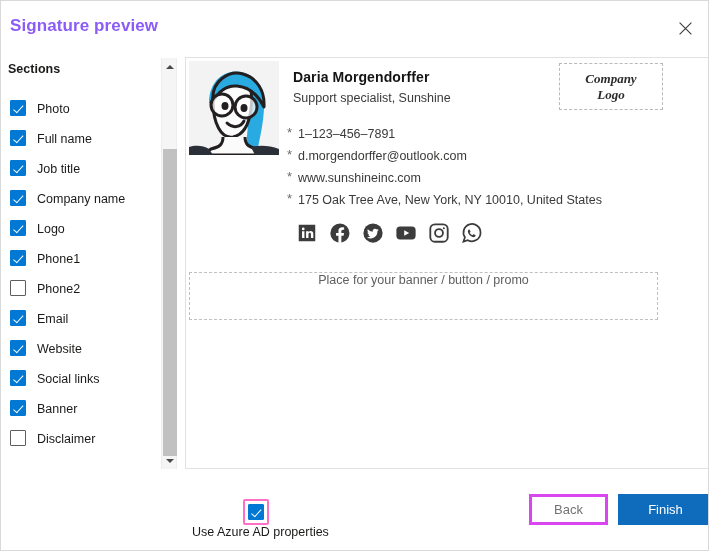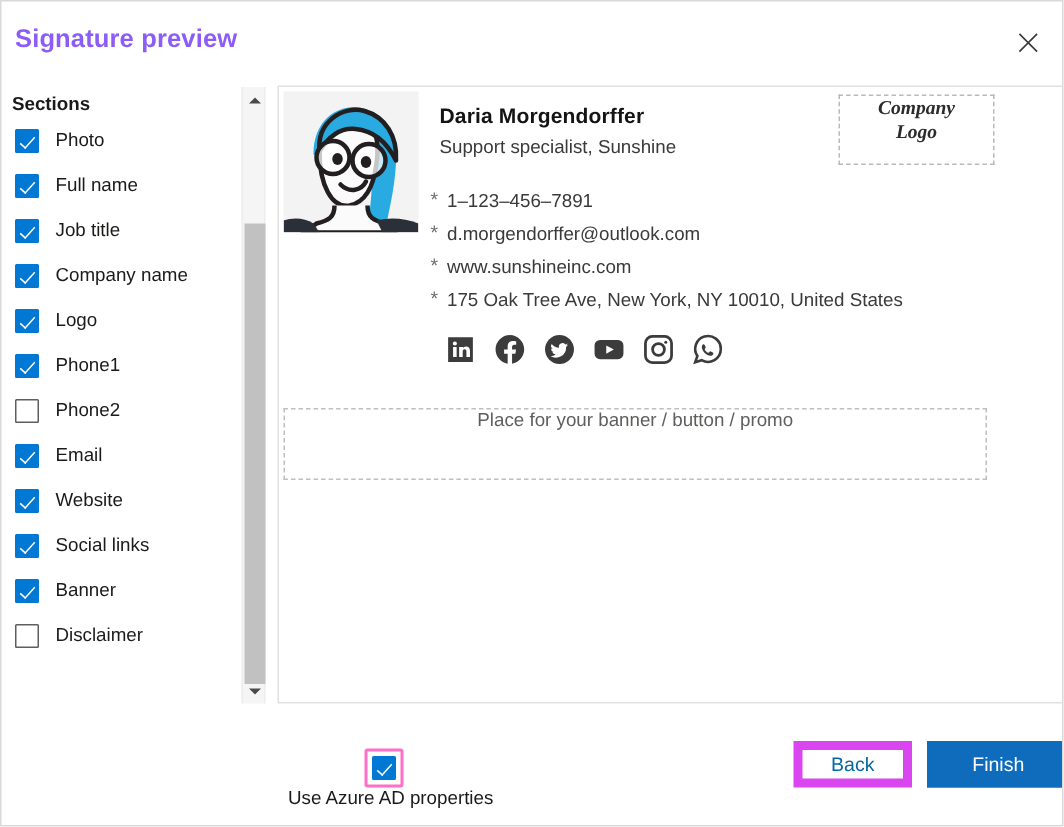--- a/index.html
+++ b/index.html
@@ -52,21 +52,21 @@
     color: #1b1a19;
   }
   .sections-list {
     position: absolute;
     left: 0px; top: 85px;
     width: 157px; height: 383px;
     overflow: hidden;
   }
   .sec-item {
     display: flex;
-    align-items: flex-start;
+    align-items: flex-end;
     height: 30px;
     padding-left: 9px;
     cursor: pointer;
   }
   .cbx {
     width: 16px; height: 16px;
     flex: 0 0 16px;
     border: 1px solid #605e5c;
     background: #ffffff;
     border-radius: 1px;
@@ -171,20 +171,21 @@
     white-space: nowrap;
   }
 
   .logo-box {
     flex: 0 0 104px;
     width: 104px; height: 47px;
     margin-top: 2px;
     margin-right: 10px;
     border: 1px dashed #b9b9b9;
     display: flex;
+    align-items: center;
     justify-content: center;
     text-align: center;
     font-family: "Liberation Serif", serif;
     font-style: italic;
     font-weight: 700;
     font-size: 13px;
     line-height: 16px;
     color: #2b2b2b;
   }
 
@@ -270,22 +271,22 @@
     font-size: 13px;
     cursor: pointer;
     display: flex;
     align-items: center;
     justify-content: center;
   }
   .btn-back {
     left: 528px; top: 493px;
     width: 79px;
     background: #ffffff;
-    border: 6px solid #d946ef;
-    color: #0369a1;
+    border: 3px solid #d946ef;
+    color: #737373;
   }
   .btn-finish {
     left: 617px; top: 493px;
     width: 95px;
     background: #0f6cbd;
     border: 1px solid #0f6cbd;
     color: #ffffff;
   }
 </style>
 </head>

